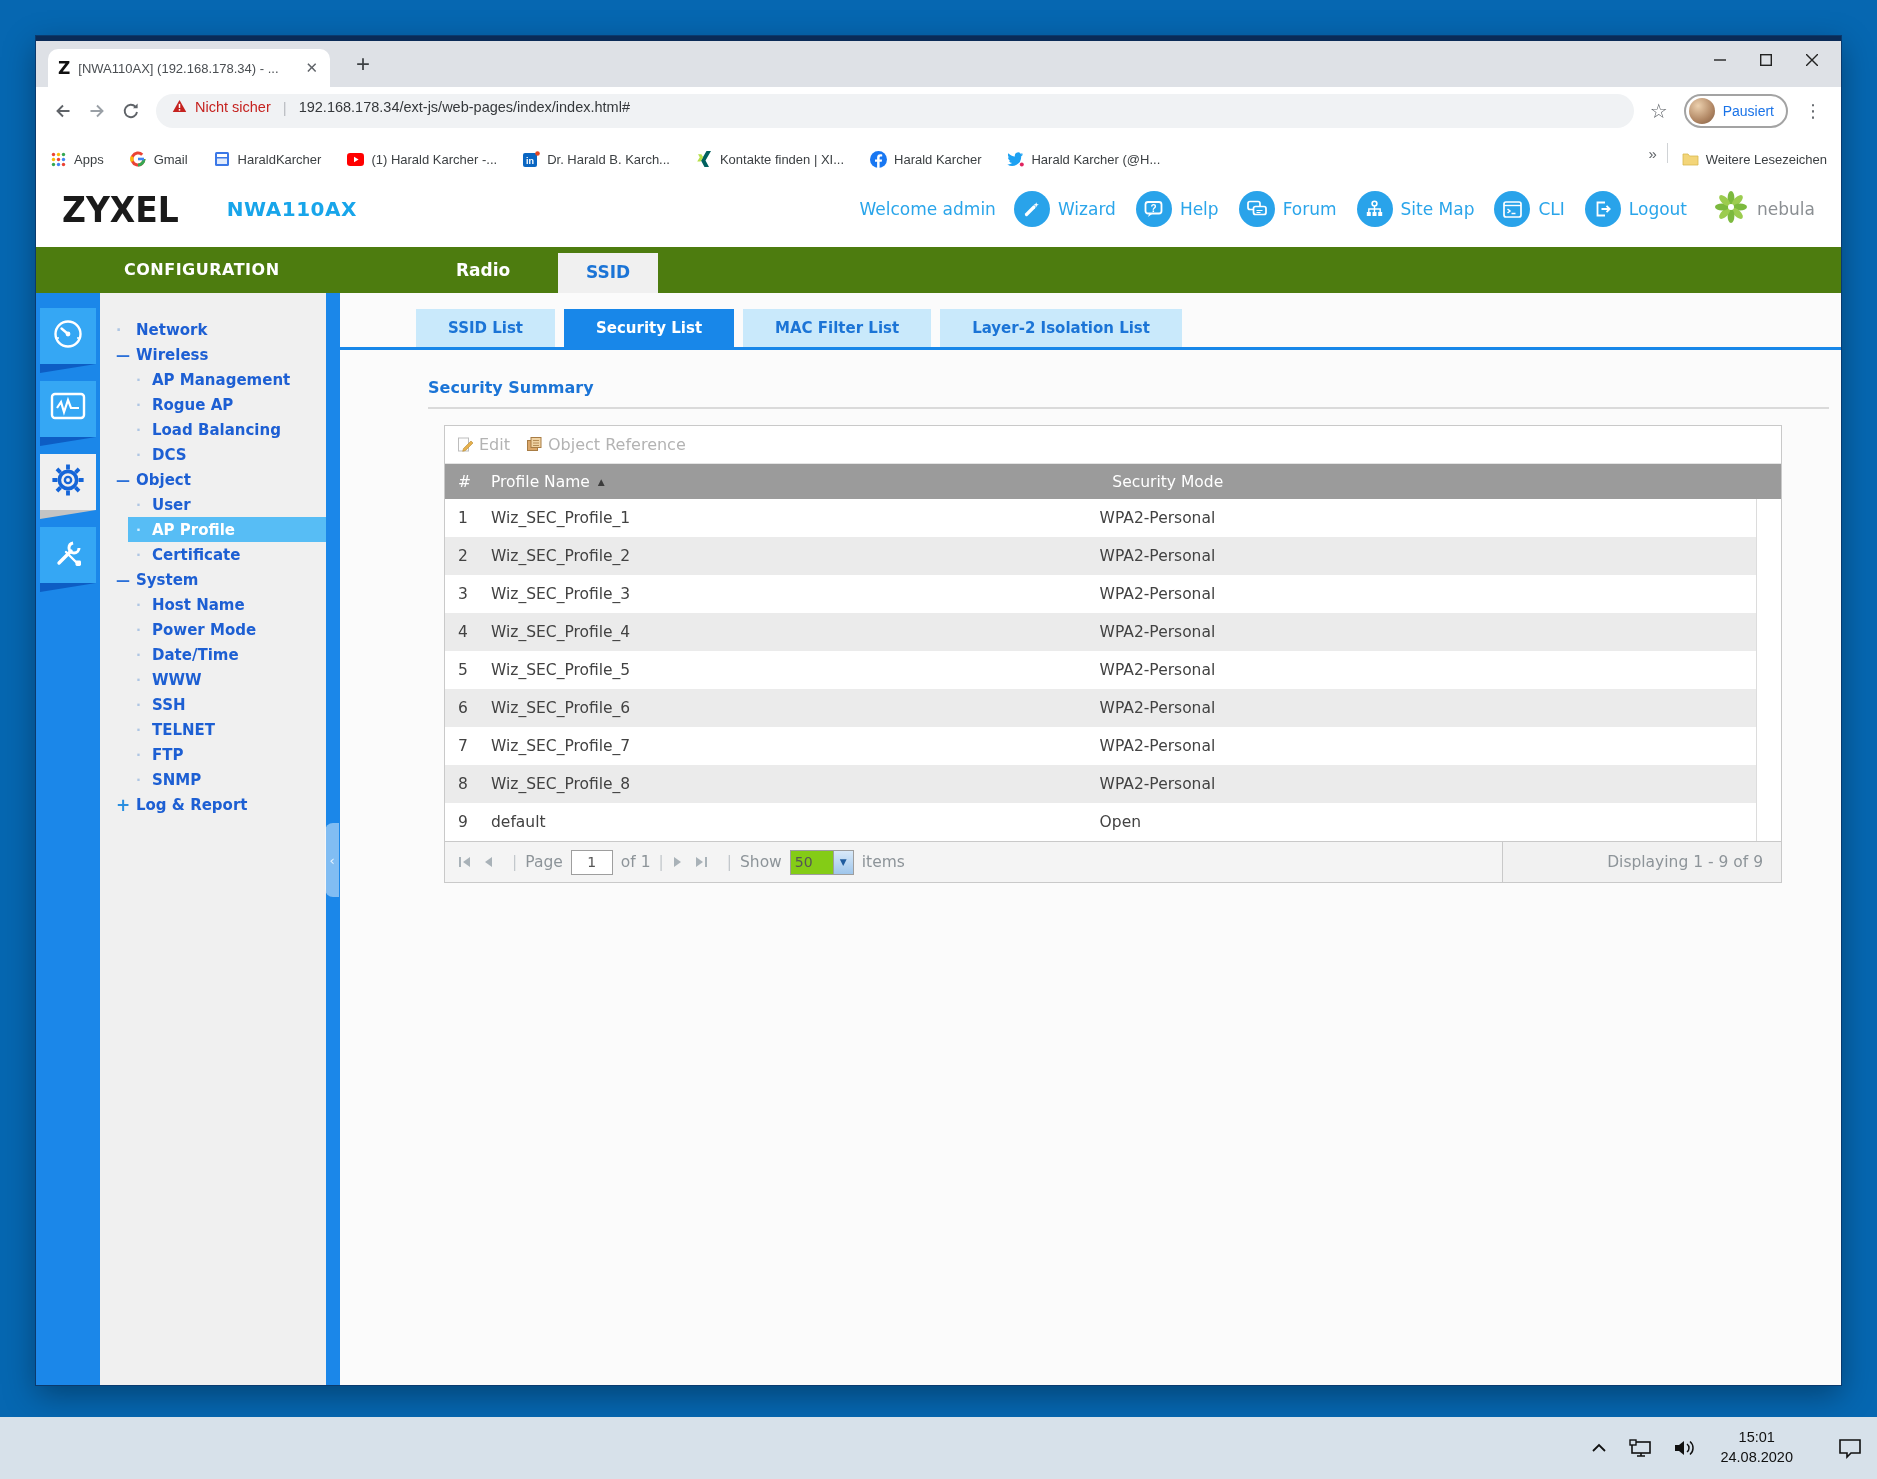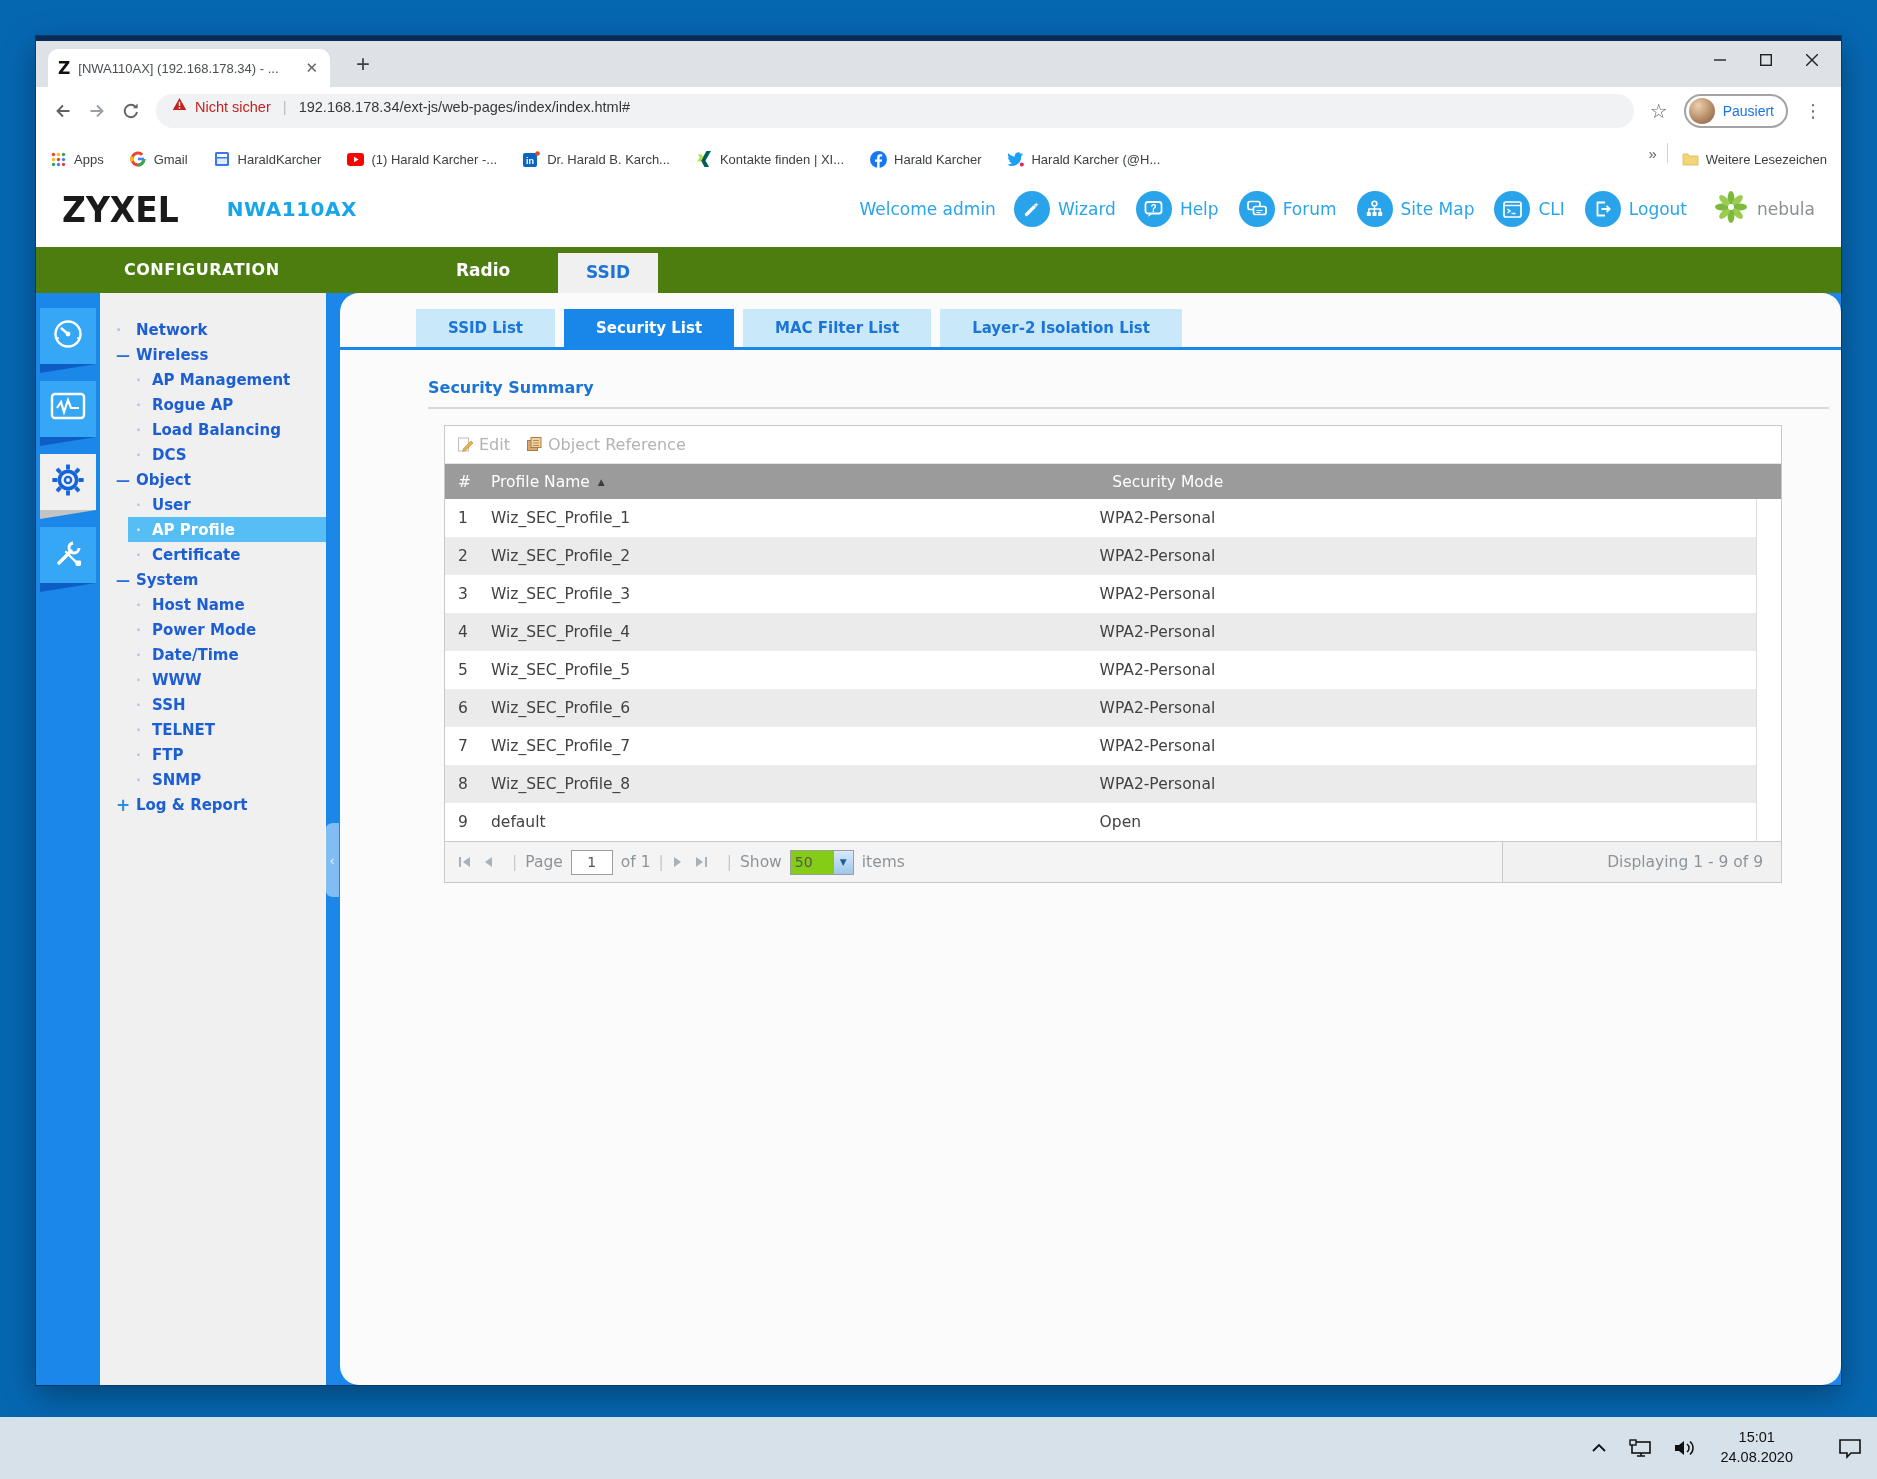--- a/index.html
+++ b/index.html
@@ -15,21 +15,21 @@
           display:flex; align-items:center; padding:0 10px; }
   .favicon-z { font-weight:bold; font-size:17px; color:#111; font-family:"DejaVu Sans", sans-serif; }
   .btab-title { flex:1; font-size:13px; color:#4a4e52; white-space:nowrap; overflow:hidden; margin:0 8px; }
   .btab-close { color:#5f6368; font-size:15px; padding:0 2px; }
   .newtab { position:absolute; left:312px; top:9px; font-size:24px; color:#3c4043; font-weight:300; padding:0 8px; }
   .wincontrols { position:absolute; right:6px; top:2px; display:flex; }
   .wc { width:46px; height:34px; display:flex; align-items:center; justify-content:center; }
 
   .btoolbar { height:48px; background:#fff; display:flex; align-items:center; padding:0 10px; }
   .navbtn { width:34px; height:34px; display:flex; align-items:center; justify-content:center; }
-  .omnibox { flex:1; height:34px; border-radius:17px; background:#f0f2f4; display:flex; align-items:flex-end; padding:13px 16px; margin:0 8px; }
+  .omnibox { flex:1; height:34px; border-radius:17px; background:#f0f2f4; display:flex; align-items:flex-start; padding:5px 16px; margin:0 8px; }
   .sec-label { color:#c5221f; font-size:14.5px; margin-left:8px; }
   .omni-sep { color:#b9bdc1; margin:0 12px; font-size:15px; }
   .omni-url { color:#35383b; font-size:14.5px; white-space:nowrap; overflow:hidden; }
   .star { font-size:20px; color:#5f6368; padding:0 8px; }
   .profile-pill { display:flex; align-items:center; border:2px solid #a3a3a3; border-radius:18px; padding:2px 12px 2px 3px; margin:0 8px; }
   .avatar { width:26px; height:26px; border-radius:50%; background:radial-gradient(circle at 35% 30%, #ecd0ae, #b08663 60%, #7c5a41); margin-right:8px; }
   .profile-label { color:#1a73e8; font-size:14px; }
   .dots { color:#5f6368; font-size:18px; padding:0 8px; letter-spacing:1px; }
 
   .bookmarksbar { height:36px; background:#fff; display:flex; align-items:center; padding:0 14px; }
@@ -70,21 +70,21 @@
   .mi .mk { width:20px; flex:none; color:#2a6fd8; font-size:14px; }
   .mi.l2 { padding-left:36px; }
   .mi.l2 .mk { width:16px; color:#aec6e4; font-size:13px; }
   .mk-dim { color:#aec6e4 !important; }
   .mk-plus { font-size:17px !important; color:#2a8fe0 !important; }
   .mi.active { background:#57bdf5; color:#fff; margin-left:28px; padding-left:8px; }
   .mi.active .mk { color:#d9f1ff; }
   .collapse-handle { position:absolute; right:-13px; top:530px; width:14px; height:74px; background:rgba(255,255,255,.45);
                      border-radius:8px 0 0 8px; color:#eaf5ff; display:flex; align-items:center; justify-content:center; font-size:13px; }
 
-  .zcontent { flex:1; background:#fbfbfb; margin-left:14px; padding-top:16px; min-width:0; position:relative;border-radius:19px; }
+  .zcontent { flex:1; background:#fbfbfb; margin-left:14px; padding-top:16px; min-width:0; position:relative; }
   .subtabs { display:flex; padding-left:76px; }
   .subtab { background:#c9e9fb; color:#1b74d6; font-weight:bold; font-size:15px; height:38px; display:flex; align-items:center;
             justify-content:center; padding:0 32px; margin-right:9px; white-space:nowrap; }
   .subtab.active { background:#1887e9; color:#fff; }
   .subtab-line { height:3px; background:#1887e9; }
 
   .section-title { color:#1b74d6; font-weight:bold; font-size:16px; margin:28px 0 10px 88px; }
   .section-hr { height:2px; background:#dadada; margin:0 12px 16px 88px; }
 
   .tablebox { margin:0 59px 0 104px; border:1px solid #c9c9c9; background:#fff; }

